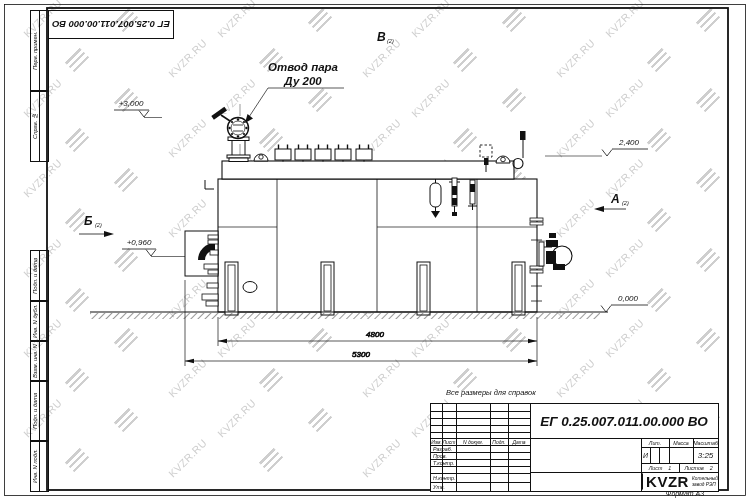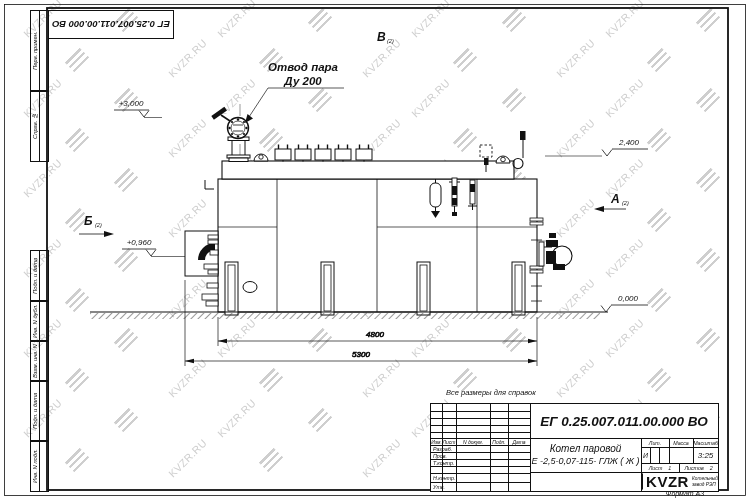--- a/index.html
+++ b/index.html
@@ -420,24 +420,20 @@
     <div class="cell" style="left:77px;top:34px;width:22px;height:7px;font-size:5px;">Дата</div>
 
     <div class="cell lft" style="left:0;top:41px;width:30px;height:7px;font-size:5.3px;">Разраб.</div>
     <div class="cell lft" style="left:0;top:48px;width:30px;height:7px;font-size:5.3px;">Пров.</div>
     <div class="cell lft" style="left:0;top:55px;width:30px;height:7px;font-size:5.3px;">Т.контр.</div>
     <div class="cell lft" style="left:0;top:69px;width:30px;height:9px;font-size:5.3px;">Н.контр.</div>
     <div class="cell lft" style="left:0;top:78px;width:30px;height:9px;font-size:5.3px;">Утв.</div>
 
     <div class="cell" style="left:99px;top:0;width:188px;height:34px;font-size:13.5px;font-weight:700;">ЕГ 0.25.007.011.00.000  ВО</div>
 
-    <div class="cell" style="left:99px;top:34px;width:111px;height:34px;flex-direction:column;font-size:10px;line-height:12px;">
-      <span>Котел паровой</span>
-      <span style="font-size:9px;">Е -2,5-0,07-115- ГЛЖ ( Ж )</span>
-    </div>
 
     <div class="cell" style="left:210px;top:34px;width:28px;height:9px;font-size:5.3px;">Лит.</div>
     <div class="cell" style="left:238px;top:34px;width:24px;height:9px;font-size:5.3px;">Масса</div>
     <div class="cell" style="left:262px;top:34px;width:25px;height:9px;font-size:5.3px;">Масштаб</div>
     <div class="cell" style="left:210px;top:43px;width:9px;height:16px;font-size:7px;">И</div>
     <div class="cell" style="left:262px;top:43px;width:25px;height:16px;font-size:8px;">3:25</div>
 
     <div class="cell" style="left:210px;top:59px;width:38px;height:9px;font-size:5.3px;gap:6px;">
       <span>Лист</span>
       <span>1</span>

